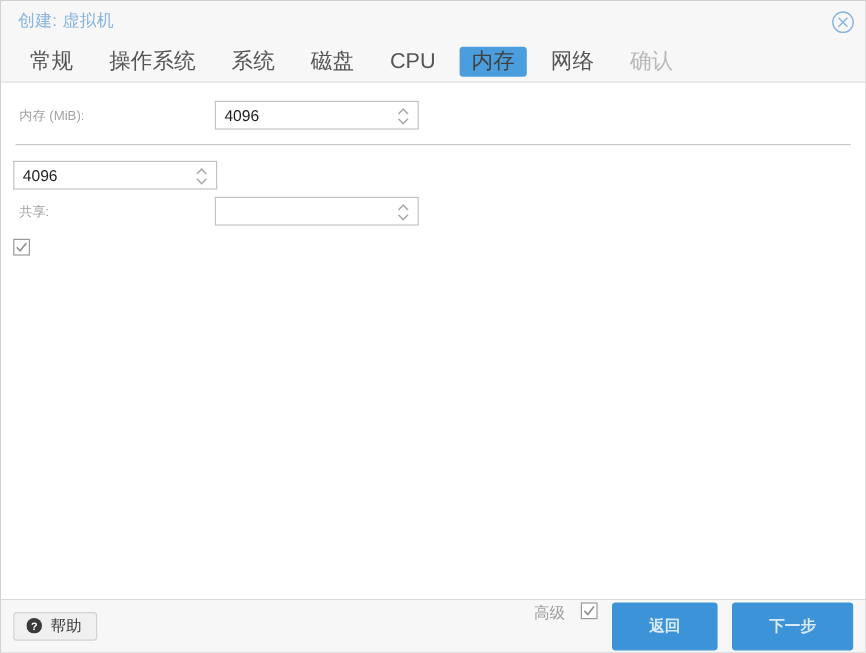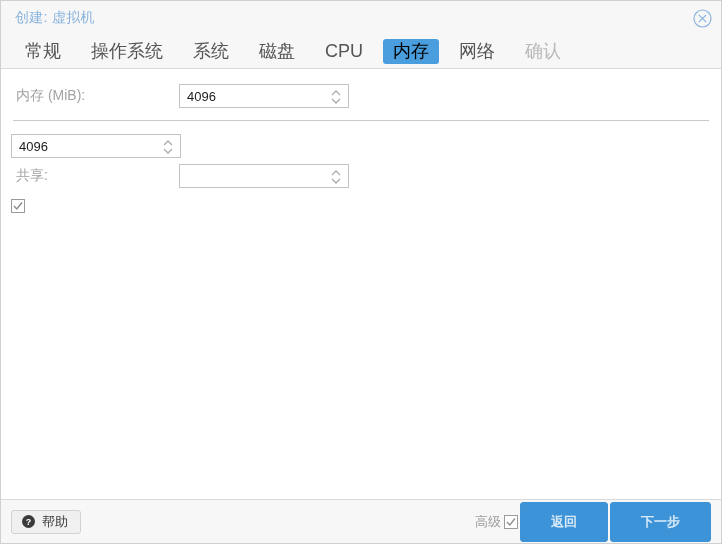--- a/index.html
+++ b/index.html
@@ -70,21 +70,21 @@
     padding: 4px 10px;
     margin-right: 10px;
     border-radius: 3px;
     line-height: 17px;
     white-space: nowrap;
     cursor: pointer;
     user-select: none;
   }
   .tab.active {
     background: #4a9ede;
-    color: #000000;
+    color: #404040;
   }
   .tab.disabled {
     color: #b9b9b9;
     cursor: default;
   }
 
   
   .content {
     flex: 1 1 auto;
     background: #ffffff;
@@ -97,21 +97,21 @@
     display: flex;
     align-items: center;
     height: 30px;
     margin-bottom: 0px;
   }
   .form-row + .form-row { margin-top: 0px; }
 
   .field-label {
     width: 168px;
     flex: 0 0 168px;
-    font-size: 14px;
+    font-size: 11px;
     color: #a3a3a3;
     padding-left: 5px;
     box-sizing: border-box;
     white-space: nowrap;
   }
   .field-label.dark { color: #4c4c4c; }
 
   .spinner {
     position: relative;
     width: 170px;
@@ -190,22 +190,22 @@
     color: #3a3a3a;
     cursor: pointer;
     height: 24px;
     box-sizing: border-box;
   }
   .help-icon { width: 13px; height: 13px; display: block; }
 
   .footer-right {
     margin-left: auto;
     display: flex;
-    align-items: center;
-    gap: 2px;
+    align-items: flex-start;
+    gap: 12px;
   }
   .adv-label {
     font-size: 13px;
     color: #9d9d9d;
     margin-right: 1px;
   }
   .btn-blue {
     background: #3d93d8;
     border: 1px solid #3d93d8;
     border-radius: 3px;

